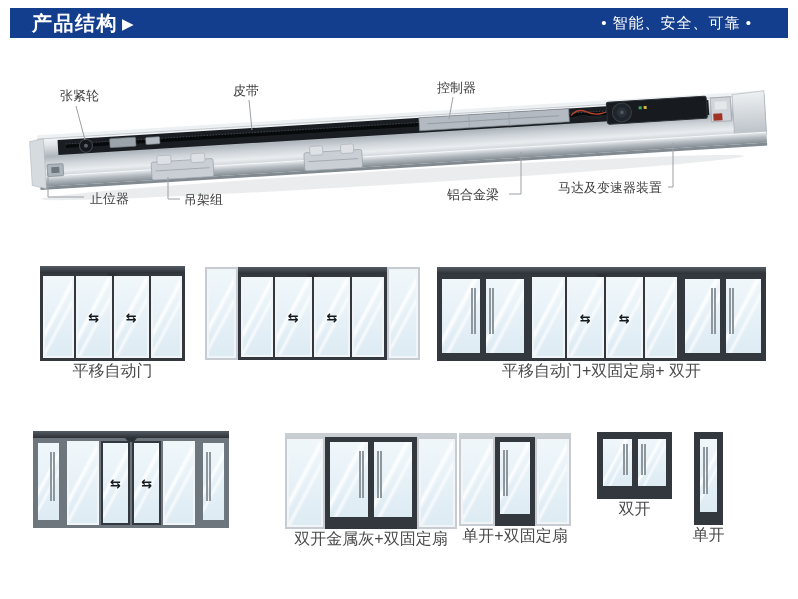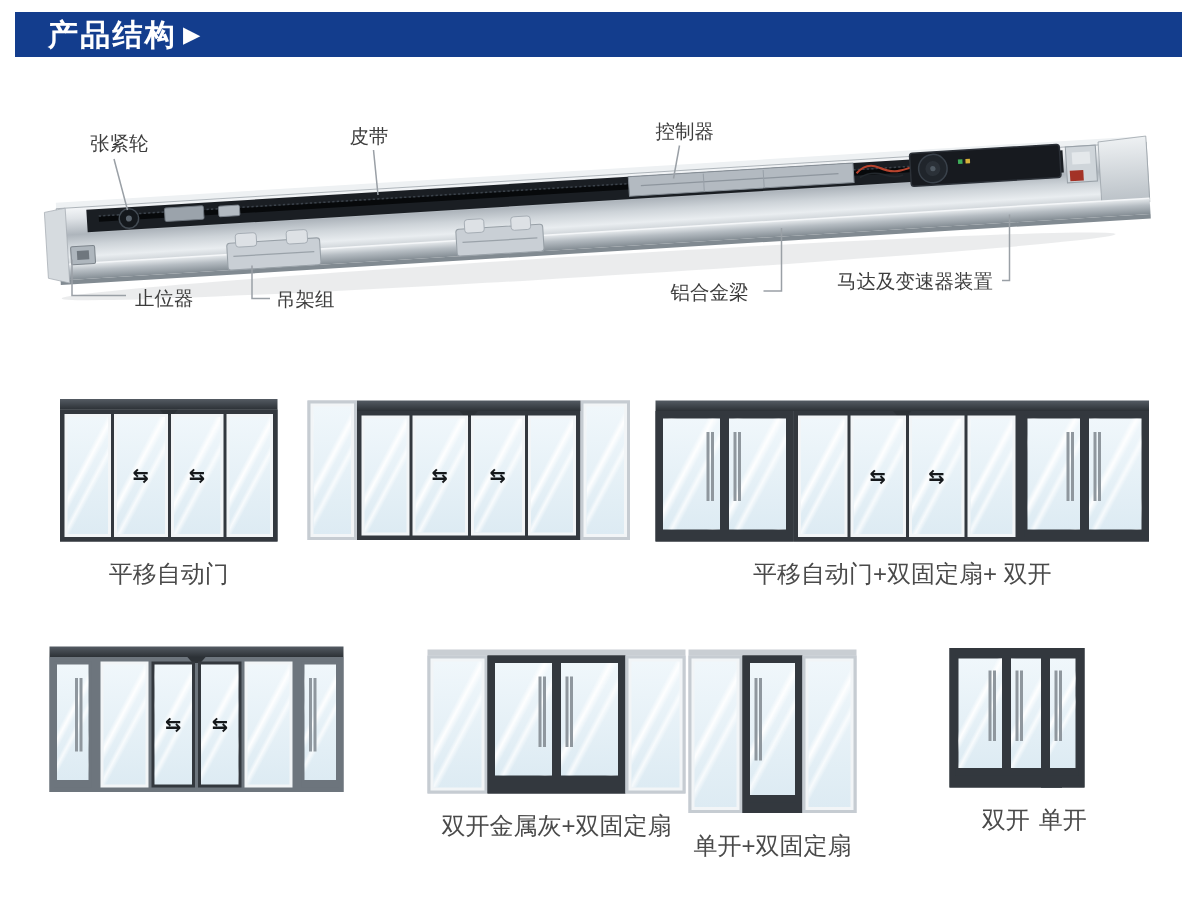--- a/index.html
+++ b/index.html
@@ -17,21 +17,21 @@
 
   
   .mech{position:absolute;left:0;top:55px;width:798px;height:175px;}
   .mech text{font-size:13px;fill:#3d3d3d;}
   .mech .lead{stroke:#9aa0a6;stroke-width:1;fill:none;}
 
   
   .door{position:absolute;}
   .door-canvas{position:absolute;left:0;top:0;right:0;bottom:0;display:flex;flex-direction:column;}
   .door-label{position:absolute;top:100%;left:50%;transform:translateX(-50%);
-              margin-top:12px;font-size:16px;color:#4a4a4a;white-space:nowrap;}
+              font-size:16px;color:#4a4a4a;white-space:nowrap;}
 
   .drail,.srail{height:7px;background:linear-gradient(#545b63,#2c3136);position:relative;flex:none;}
   .drail::after,.srail::after{content:"";position:absolute;top:7px;left:50%;margin-left:-8px;
       width:16px;height:4px;background:#2c3136;
       clip-path:polygon(12% 0,88% 0,66% 100%,34% 100%);}
   .dstrip{height:4px;background:#c9ced3;flex:none;}
   .dbody{flex:1;display:flex;min-height:0;}
   .sec{display:flex;flex-direction:column;min-width:0;}
   .prow{flex:1;display:flex;gap:2px;box-sizing:border-box;min-height:0;}
   .f-dark>.prow{border:3px solid #33383e;background:#33383e;}
@@ -54,34 +54,35 @@
        font-family:"DejaVu Sans",sans-serif;}
   .handle{position:absolute;top:13%;height:58%;width:2px;background:#8f979e;box-shadow:3px 0 0 #8f979e;}
   .h-l{left:5px;}
   .h-r{right:9px;}
 
   #d-r1c1{left:40px;top:266px;width:145px;height:95px}
   #d-r1c2{left:205px;top:267px;width:215px;height:93px}
   #d-r1c3{left:437px;top:267px;width:329px;height:94px}
   #d-r2c1{left:33px;top:431px;width:196px;height:97px}
   #d-r2c2{left:285px;top:433px;width:172px;height:96px}
-  #d-r2c3{left:459px;top:433px;width:112px;height:109px}
-  #d-r2c4{left:633px;top:432px;width:75px;height:93px}
+  #d-r2c3{left:459px;top:433px;width:112px;height:93px}
+  #d-r2c4{left:597px;top:432px;width:75px;height:67px}
   #d-r2c5{left:694px;top:432px;width:29px;height:93px}
 </style>
 </head>
 <body>
 
 <div class="canvas">
 
   <div class="header">
     <div class="title-wrap">
       <span class="title-text">产品结构</span>
       <span class="title-arrow">▶</span>
     </div>
+    <div class="tagline">• 智能、安全、可靠 •</div>
   </div>
 
   <svg class="mech" viewBox="0 0 798 175">
     <defs>
       <linearGradient id="gSilver" x1="0" y1="0" x2="0" y2="1">
         <stop offset="0" stop-color="#f4f6f8"></stop>
           <stop offset="0.18" stop-color="#dfe3e7"></stop>
         <stop offset="0.45" stop-color="#aeb5bc"></stop>
           <stop offset="0.62" stop-color="#cdd3d8"></stop>
         <stop offset="0.82" stop-color="#e9edf0"></stop>

